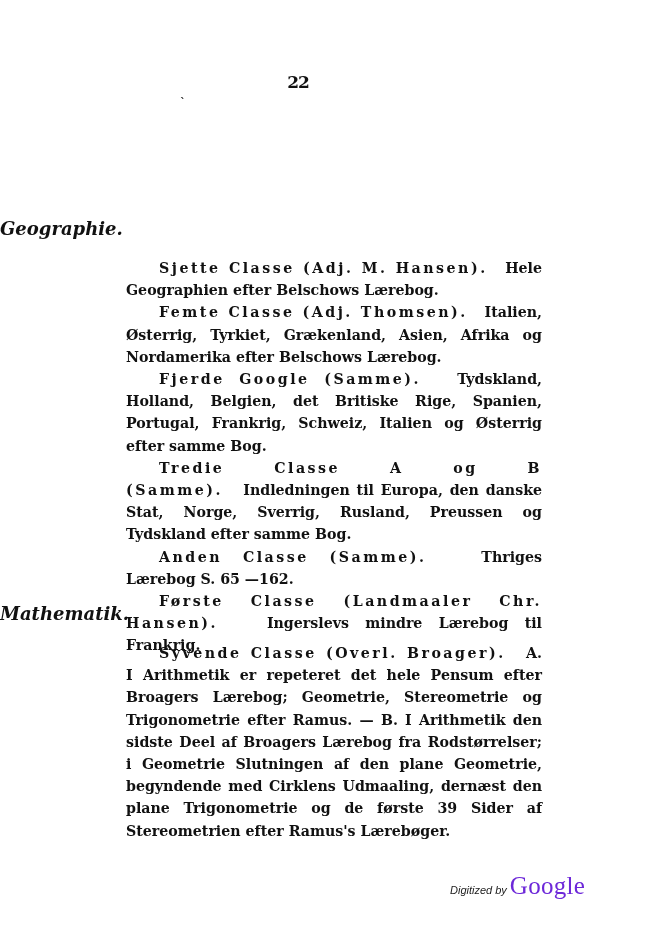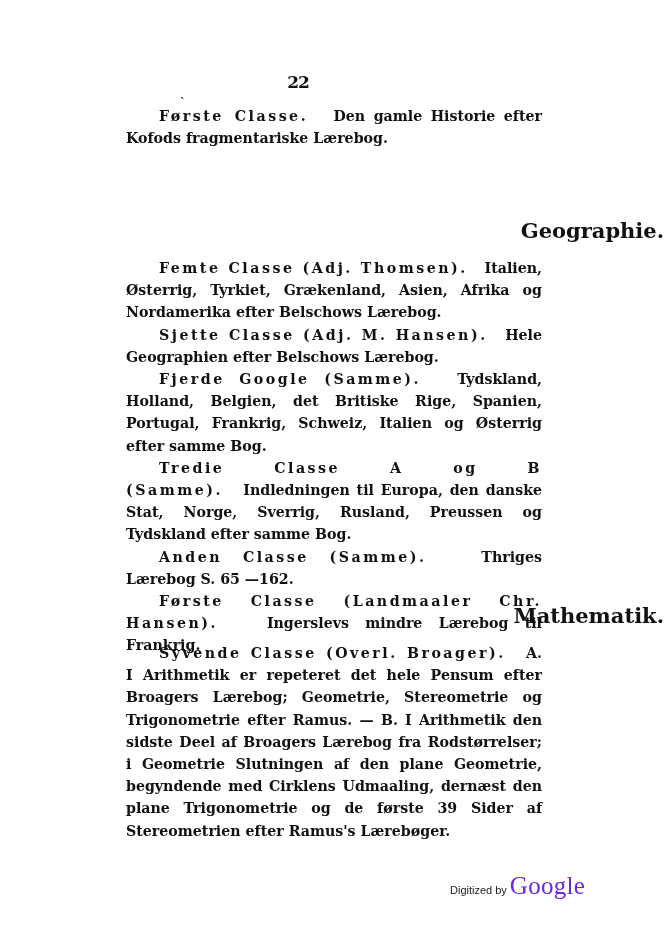--- a/index.html
+++ b/index.html
@@ -5,41 +5,40 @@
   html, body { margin: 0; padding: 0; background: #ffffff; }
   body { width: 664px; height: 941px; position: relative; overflow: hidden;
          font-family: "DejaVu Serif", "Liberation Serif", serif; color: #111; }
   .page-number { position: absolute; top: 72px; left: 0; width: 596px; text-align: center;
                  font-size: 17px; font-weight: bold; letter-spacing: -1px; }
   .speck { position: absolute; top: 96px; left: 180px; font-size: 11px; font-weight: bold; }
   .block { position: absolute; left: 126px; width: 416px; font-size: 14.2px; line-height: 22.2px;
            font-weight: bold; text-align: justify; }
   .block p { margin: 0; text-indent: 33px; text-align: justify; }
   .sp { letter-spacing: 2.5px; font-weight: bold; }
-  .heading { position: absolute; left: 0; width: 664px; text-align: right; font-size: 21px;
-             font-weight: bold; }
+  .heading { position: absolute; left: 0; width: 664px; text-align: left; font-size: 18px;
+             font-weight: bold; font-style: italic; }
   .footer { position: absolute; top: 872px; left: 450px; display: flex; align-items: baseline; }
-  .footer .small { font-family: "Liberation Sans", sans-serif; font-size: 11px; color: #222; margin-right: 3px; }
+  .footer .small { font-family: "Liberation Sans", sans-serif; font-size: 11px; color: #222; margin-right: 3px; font-style: italic; }
   .footer .big { font-family: "Liberation Serif", serif; font-size: 25px; color: #6d28d9; letter-spacing: 0.3px; }
 </style>
 </head>
 <body>
 
 <div class="page-number">22</div>
 <div class="speck">`</div>
 
 <div class="block" style="top:105px;">
-  <p><span class="sp">Første Classe.</span>&nbsp;&nbsp;&nbsp;<span>Den gamle Historie efter Kofods fragmentariske Lærebog.</span></p>
 </div>
 
 <div class="heading" style="top:218px;">Geographie.</div>
 
 <div class="block" style="top:257px;">
+  <p><span class="sp">Sjette Classe (Adj. M. Hansen).</span>&nbsp;&nbsp;&nbsp;<span>Hele Geographien efter Belschows Lærebog.</span></p>
   <p><span class="sp">Femte Classe (Adj. Thomsen).</span>&nbsp;&nbsp;&nbsp;<span>Italien, Østerrig, Tyrkiet, Grækenland, Asien, Afrika og Nordamerika efter Belschows Lærebog.</span></p>
-  <p><span class="sp">Sjette Classe (Adj. M. Hansen).</span>&nbsp;&nbsp;&nbsp;<span>Hele Geographien efter Belschows Lærebog.</span></p>
   <p><span class="sp">Fjerde Google (Samme).</span>&nbsp;&nbsp;&nbsp;<span>Tydskland, Holland, Belgien, det Britiske Rige, Spanien, Portugal, Frankrig, Schweiz, Italien og Østerrig efter samme Bog.</span></p>
   <p><span class="sp">Tredie Classe A og B (Samme).</span>&nbsp;&nbsp;&nbsp;<span>Indledningen til Europa, den danske Stat, Norge, Sverrig, Rusland, Preussen og Tydskland efter samme Bog.</span></p>
   <p><span class="sp">Anden Classe (Samme).</span>&nbsp;&nbsp;&nbsp;<span>Thriges Lærebog S. 65 —162.</span></p>
   <p><span class="sp">Første Classe (Landmaaler Chr. Hansen).</span>&nbsp;&nbsp;&nbsp;<span>Ingerslevs mindre Lærebog til Frankrig.</span></p>
 </div>
 
 <div class="heading" style="top:603px;">Mathematik.</div>
 
 <div class="block" style="top:642px;">
   <p><span class="sp">Syvende Classe (Overl. Broager).</span>&nbsp;&nbsp;&nbsp;<span>A. I Arithmetik er repeteret det hele Pensum efter Broagers Lærebog; Geometrie, Stereometrie og Trigonometrie efter Ramus. — B. I Arithmetik den sidste Deel af Broagers Lærebog fra Rodstørrelser; i Geometrie Slutningen af den plane Geometrie, begyndende med Cirklens Udmaaling, dernæst den plane Trigonometrie og de første 39 Sider af Stereometrien efter Ramus's Lærebøger.</span></p>

